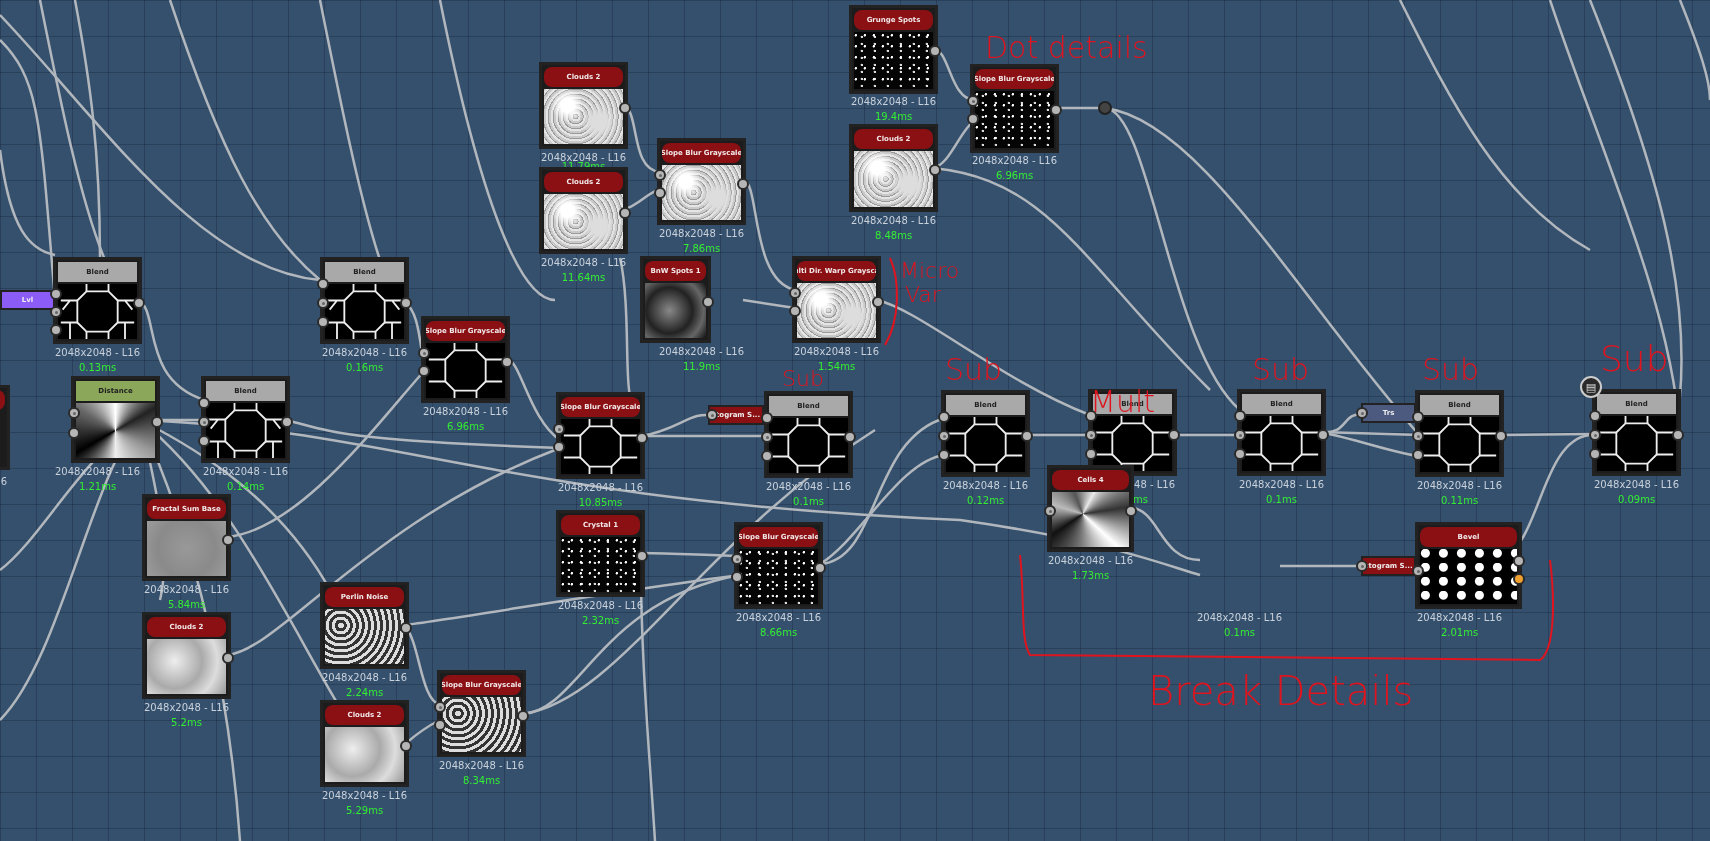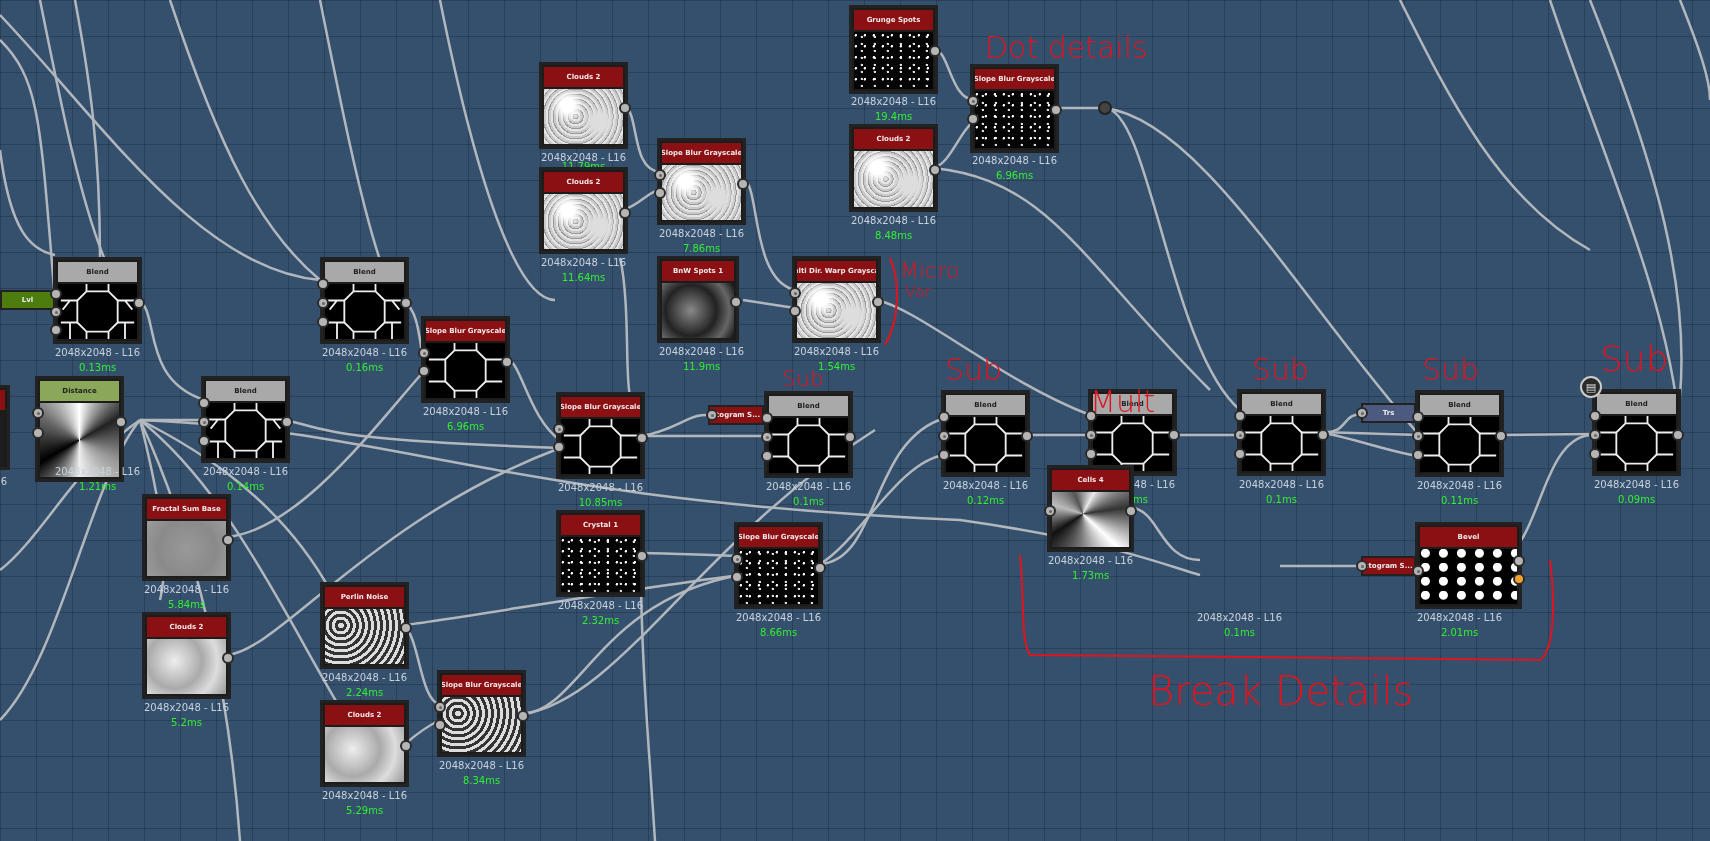--- a/index.html
+++ b/index.html
@@ -8,21 +8,21 @@
     background-image:
       linear-gradient(rgba(20,35,55,0.35) 1px, transparent 1px),
       linear-gradient(90deg, rgba(20,35,55,0.35) 1px, transparent 1px);
     background-size:36px 36px;
     font-family:"DejaVu Sans", sans-serif;}
   #canvas{position:absolute;left:0;top:0;width:1710px;height:841px;}
   svg.wires{position:absolute;left:0;top:0;pointer-events:none;}
   .node{position:absolute;background:#1c1c1c;border:3px solid #222;box-sizing:border-box;}
   .node .hdr{height:20px;margin:2px 2px 0 2px;color:#f2e9e9;font-size:7px;font-weight:bold;
     display:flex;align-items:center;justify-content:center;white-space:nowrap;overflow:hidden;}
-  .hdr.red{background:#8a1014;}
+  .hdr.red{background:#8a1014;border-radius:8px;}
   .hdr.gray{background:#a9a9a9;color:#222;}
   .hdr.green{background:#8aa75a;color:#222;}
   .hdr.teal{background:#2f5b5e;}
   .node .thumb{position:absolute;left:2px;right:2px;bottom:2px;top:24px;}
   .t-clouds{background:
      radial-gradient(circle at 30% 30%, #fff 0 10%, transparent 25%),
      radial-gradient(circle at 70% 60%, #ddd 0 12%, transparent 28%),
      repeating-radial-gradient(circle at 40% 50%, #c9c9c9 0 2px, #9a9a9a 2px 3px, #e5e5e5 3px 5px);}
   .t-soft{background:radial-gradient(circle at 35% 40%, #eee, #aaa 45%, #ddd 70%, #999);}
   .t-fractal{background:radial-gradient(circle at 50% 50%, #999, #8a8a8a 60%, #9c9c9c);}
@@ -37,21 +37,21 @@
   .t-distance{background:conic-gradient(from 0deg, #fff, #222, #999, #eee, #000, #666, #fff);}
   .port{position:absolute;width:12px;height:12px;border-radius:50%;background:#b5b5b5;border:2px solid #2a2a2a;box-sizing:border-box;}
   .port.dot::after{content:"";position:absolute;left:3px;top:3px;width:3px;height:3px;border-radius:50%;background:#666;}
   .port.orange{background:#f0a030;}
   .info{position:absolute;text-align:center;white-space:nowrap;font-size:10px;line-height:13px;}
   .info .res{color:#c9d1db;}
   .info .time{color:#33ee33;margin-top:2px;}
   .mini{position:absolute;height:20px;border:2px solid #222;box-sizing:border-box;color:#eee;font-size:7px;font-weight:bold;
     display:flex;align-items:center;justify-content:center;white-space:nowrap;overflow:hidden;}
   .mini.red{background:#8a1014;}
-  .mini.green{background:#4d7c0f;}
+  .mini.green{background:#8b5cf6;}
   .mini.blue{background:#4c5a80;}
   .anno{position:absolute;color:#e0141e;font-size:30px;font-family:"DejaVu Sans", sans-serif;font-weight:300;white-space:nowrap;}
   .commentIcon{position:absolute;width:22px;height:22px;border-radius:50%;background:#2a2a2a;border:2px solid #ccc;color:#ddd;
     font-size:11px;display:flex;align-items:center;justify-content:center;box-sizing:border-box;}
 </style>
 </head>
 <body>
 
 <div id="canvas">
 
@@ -147,21 +147,21 @@
   <div class="port" style="left:-6px;top:28px;"></div>
   <div class="port dot" style="left:-6px;top:46px;"></div>
   <div class="port" style="left:-6px;top:64px;"></div>
   <div class="port" style="right:-6px;top:37px;"></div>
 </div>
 <div class="info" style="left:53px;top:346px;width:89px;">
   <div class="res">2048x2048 - L16</div>
   <div class="time">0.13ms</div>
 </div>
 
-<div class="node" style="left:35px;top:376px;width:89px;height:106px;">
+<div class="node" style="left:71px;top:376px;width:89px;height:87px;">
   <div class="hdr green">Distance</div>
   <div class="thumb t-distance"></div>
   <div class="port dot" style="left:-6px;top:28px;"></div>
   <div class="port" style="left:-6px;top:48px;"></div>
   <div class="port" style="right:-6px;top:37px;"></div>
 </div>
 <div class="info" style="left:53px;top:465px;width:89px;">
   <div class="res">2048x2048 - L16</div>
   <div class="time">1.21ms</div>
 </div>
@@ -302,21 +302,21 @@
   <div class="thumb t-clouds"></div>
   <div class="port dot" style="left:-6px;top:28px;"></div>
   <div class="port" style="left:-6px;top:46px;"></div>
   <div class="port" style="right:-6px;top:37px;"></div>
 </div>
 <div class="info" style="left:657px;top:227px;width:89px;">
   <div class="res">2048x2048 - L16</div>
   <div class="time">7.86ms</div>
 </div>
 
-<div class="node" style="left:657px;top:256px;width:82px;height:87px;">
+<div class="node" style="left:640px;top:256px;width:71px;height:87px;">
   <div class="hdr red">BnW Spots 1</div>
   <div class="thumb t-spots"></div>
   <div class="port" style="right:-6px;top:37px;"></div>
 </div>
 <div class="info" style="left:657px;top:345px;width:89px;">
   <div class="res">2048x2048 - L16</div>
   <div class="time">11.9ms</div>
 </div>
 
 <div class="node" style="left:792px;top:256px;width:89px;height:87px;">
@@ -563,21 +563,21 @@
   <div class="port" style="right:-6px;top:37px;"></div>
 </div>
 <div class="info" style="left:1592px;top:478px;width:89px;">
   <div class="res">2048x2048 - L16</div>
   <div class="time">0.09ms</div>
 </div>
 <div class="commentIcon" style="left:1580px;top:376px;">▤</div>
 
 <div class="anno" style="left:985px;top:30px;font-size:30px;">Dot details</div>
 <div class="anno" style="left:900px;top:258px;font-size:22px;">Micro</div>
-<div class="anno" style="left:905px;top:282px;font-size:16px;">Var</div>
+<div class="anno" style="left:905px;top:282px;font-size:22px;">Var</div>
 <div class="anno" style="left:782px;top:366px;font-size:22px;">Sub</div>
 <div class="anno" style="left:945px;top:352px;">Sub</div>
 <div class="anno" style="left:1090px;top:352px;margin-top:32px;">Mult</div>
 <div class="anno" style="left:1252px;top:352px;">Sub</div>
 <div class="anno" style="left:1422px;top:352px;">Sub</div>
 <div class="anno" style="left:1600px;top:338px;font-size:36px;">Sub</div>
 <div class="anno" style="left:1148px;top:668px;font-size:40px;">Break Details</div>
 
 </div>
 

